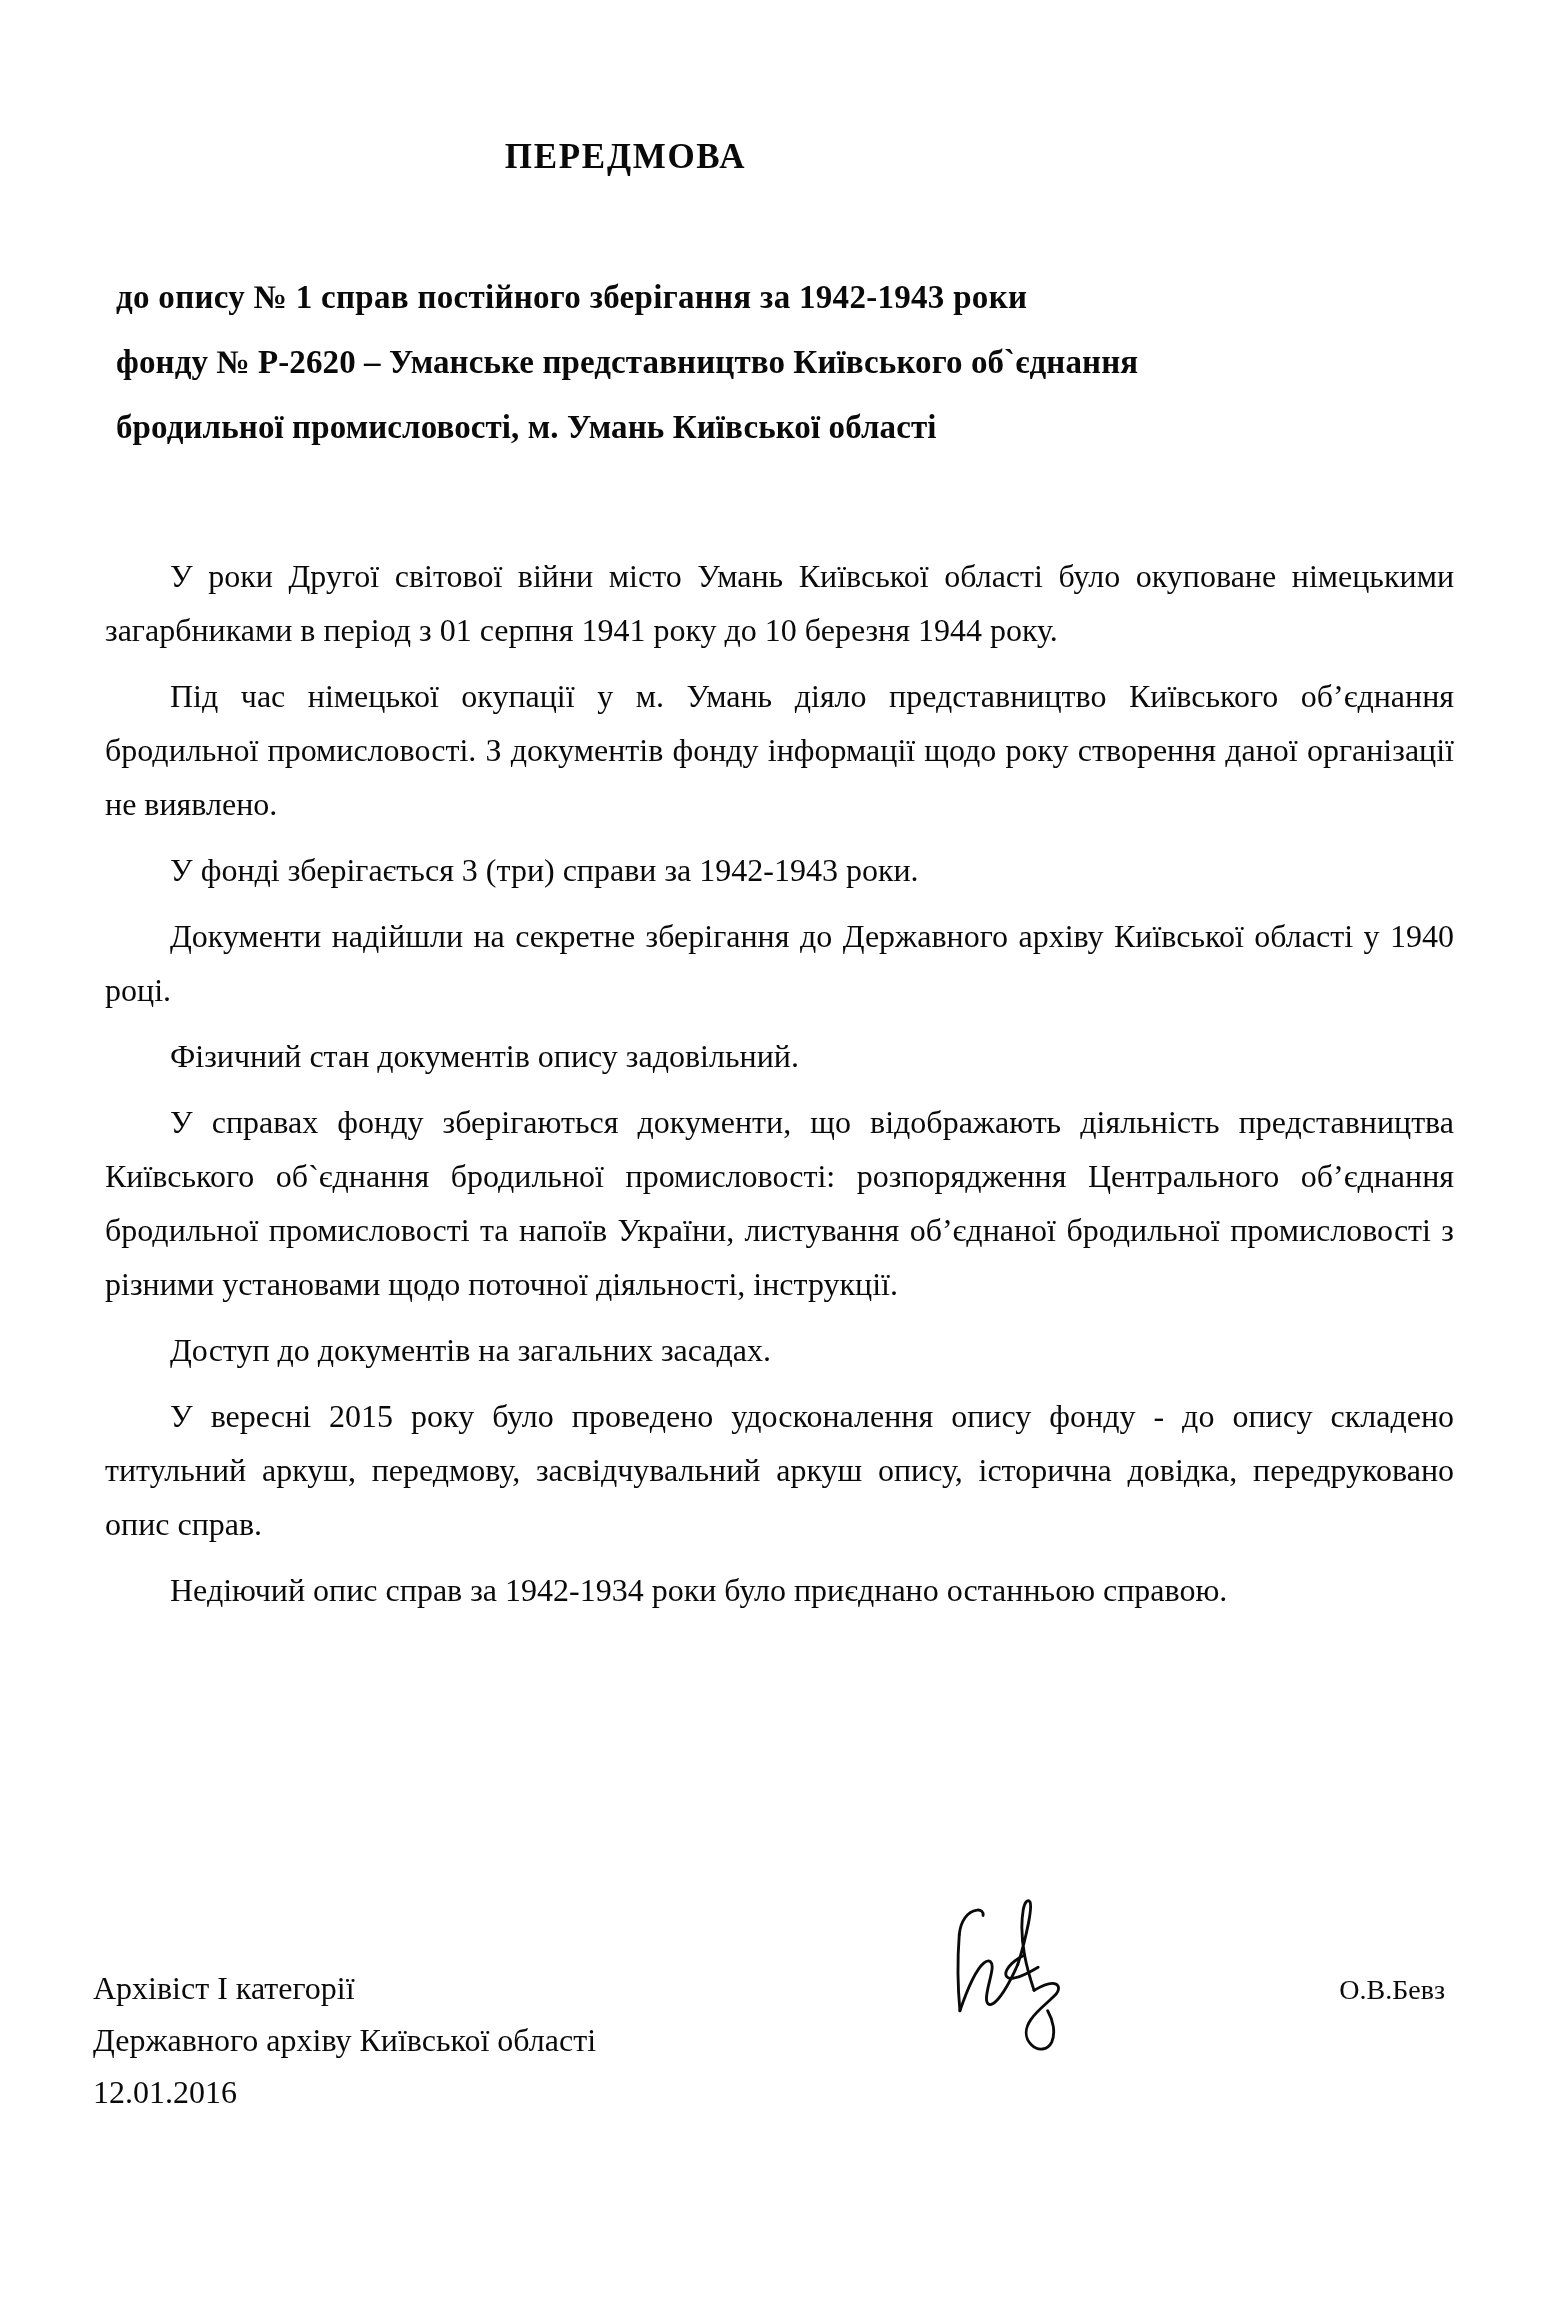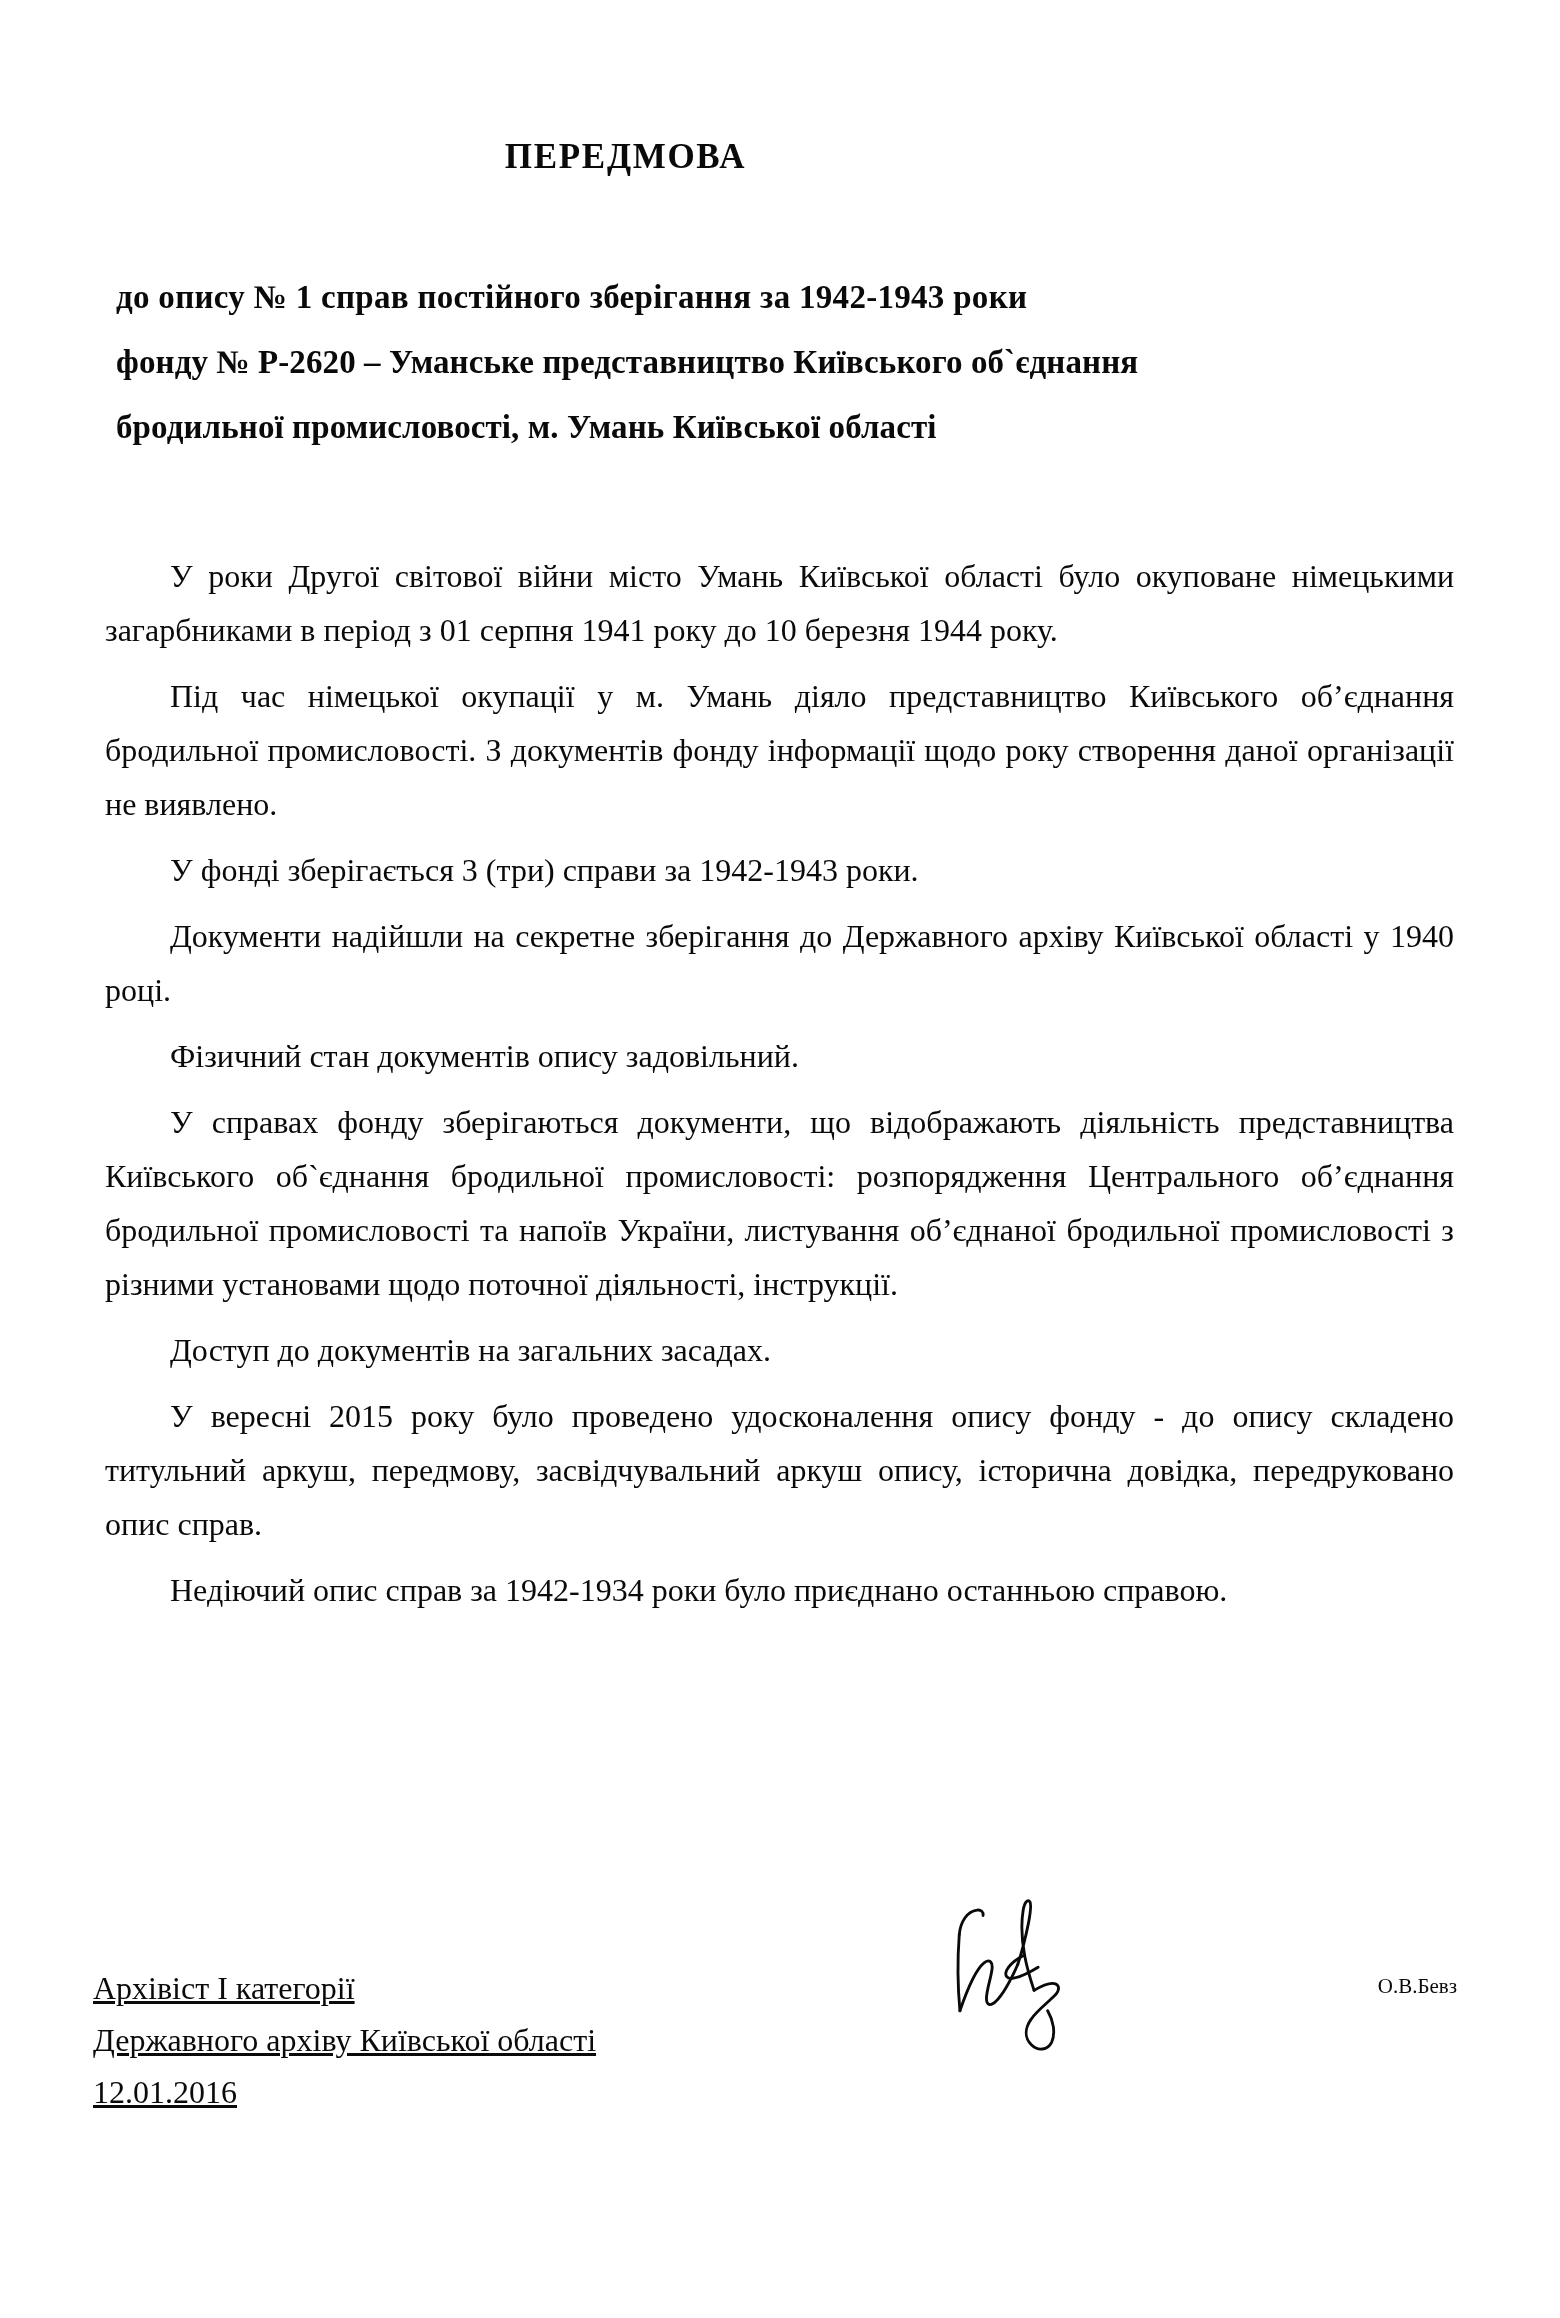--- a/index.html
+++ b/index.html
@@ -74,28 +74,27 @@
     top: 1962px;
     width: 1373px;
     height: 204px;
   }
   .sig-lines {
     position: absolute;
     left: 0;
     top: 0;
     font-size: 32px;
     line-height: 52px;
-    text-decoration: underline;
   }
   .sig-line { white-space: nowrap; }
   .sig-name {
     position: absolute;
-    right: 9px;
+    right: 21px;
     top: 12.2px;
-    font-size: 21px;
+    font-size: 28px;
     white-space: nowrap;
   }
   .signature-mark {
     position: absolute;
     left: 858px;
     top: -75px;
     width: 177px;
     height: 204px;
     pointer-events: none;
   }

